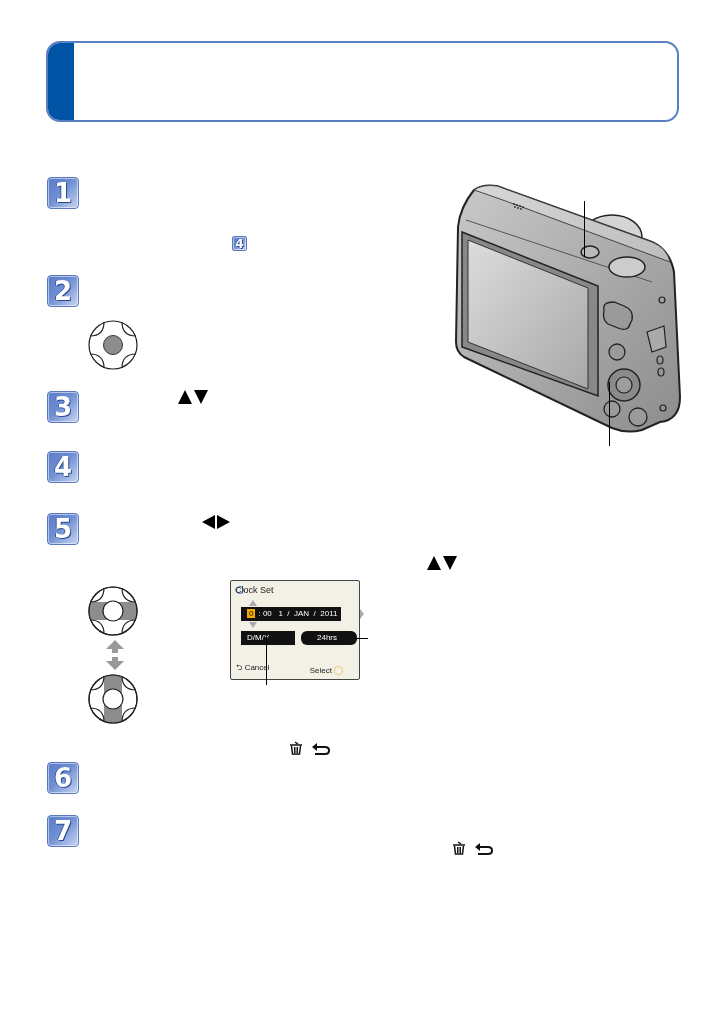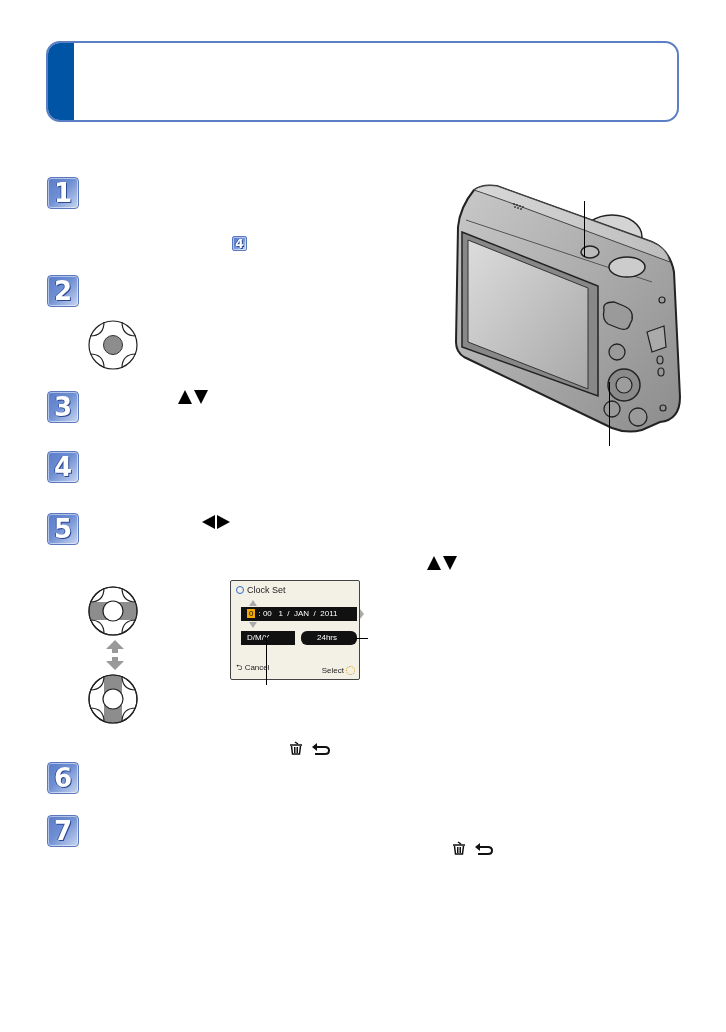--- a/index.html
+++ b/index.html
@@ -24,34 +24,34 @@
   .up { border-left: 7px solid transparent; border-right: 7px solid transparent; border-bottom: 14px solid #000; }
   .down { border-left: 7px solid transparent; border-right: 7px solid transparent; border-top: 14px solid #000; }
   .left { border-top: 7px solid transparent; border-bottom: 7px solid transparent; border-right: 13px solid #000; }
   .right { border-top: 7px solid transparent; border-bottom: 7px solid transparent; border-left: 13px solid #000; }
 
   .icon-abs { position: absolute; }
 
   
   .clock-screen { position: absolute; left: 230px; top: 580px; width: 130px; height: 100px;
     background: #f3f0e6; border: 1.5px solid #444; box-sizing: border-box; border-radius: 2px; }
-  .cs-title { position: absolute; left: 16px; top: 4px; font-size: 9px; color: #222; }
+  .cs-title { position: absolute; left: 4px; top: 4px; font-size: 9px; color: #222; }
   .cs-clock-icon { position: absolute; left: 5px; top: 5px; width: 8px; height: 8px; border: 1.5px solid #2a6bc9; border-radius: 50%; box-sizing: border-box; }
-  .cs-datebar { position: absolute; left: 10px; top: 26px; width: 116px; height: 14px; background: #111; color:#fff;
+  .cs-datebar { position: absolute; left: 10px; top: 26px; width: 100px; height: 14px; background: #111; color:#fff;
     font-size: 8px; line-height: 14px; box-sizing: border-box; padding-left: 6px; white-space: pre; }
   .cs-hl { background: #f5a800; color: #111; padding: 0 2px; }
   .cs-date-rest { margin-left: 3px; }
   .cs-arrow-r { position: absolute; right: -5px; top: 28px; width:0; height:0; border-top:5px solid transparent; border-bottom:5px solid transparent; border-left:4px solid #aaa; }
   .cs-arrow-u { position: absolute; left: 18px; top: 19px; width:0; height:0; border-left:4px solid transparent; border-right:4px solid transparent; border-bottom:6px solid #aaa; }
   .cs-arrow-d { position: absolute; left: 18px; top: 41px; width:0; height:0; border-left:4px solid transparent; border-right:4px solid transparent; border-top:6px solid #aaa; }
   .cs-btn { position: absolute; top: 50px; height: 14px; background: #111; color: #fff; font-size: 8px; line-height: 14px; padding-left: 6px; box-sizing: border-box; }
   .cs-fmt { left: 10px; width: 54px; }
   .cs-hrs { left: 70px; width: 56px; padding-left: 16px; border-radius: 6px; }
   .cs-cancel { position: absolute; left: 5px; bottom: 4px; font-size: 8px; color: #222; }
-  .cs-select { position: absolute; right: 4px; bottom: 4px; font-size: 8px; color: #222; }
+  .cs-select { position: absolute; right: 16px; bottom: 4px; font-size: 8px; color: #222; }
   .cs-sel-icon { display:inline-block; width:7px; height:7px; border:1.5px dotted #e0a000; border-radius:50%; vertical-align:middle; margin-left:2px; }
 
   .callout { position: absolute; background: #000; }
 </style>
 </head>
 <body>
 
 <div class="header-box">
   <div class="header-bar"></div>
   <span></span>

